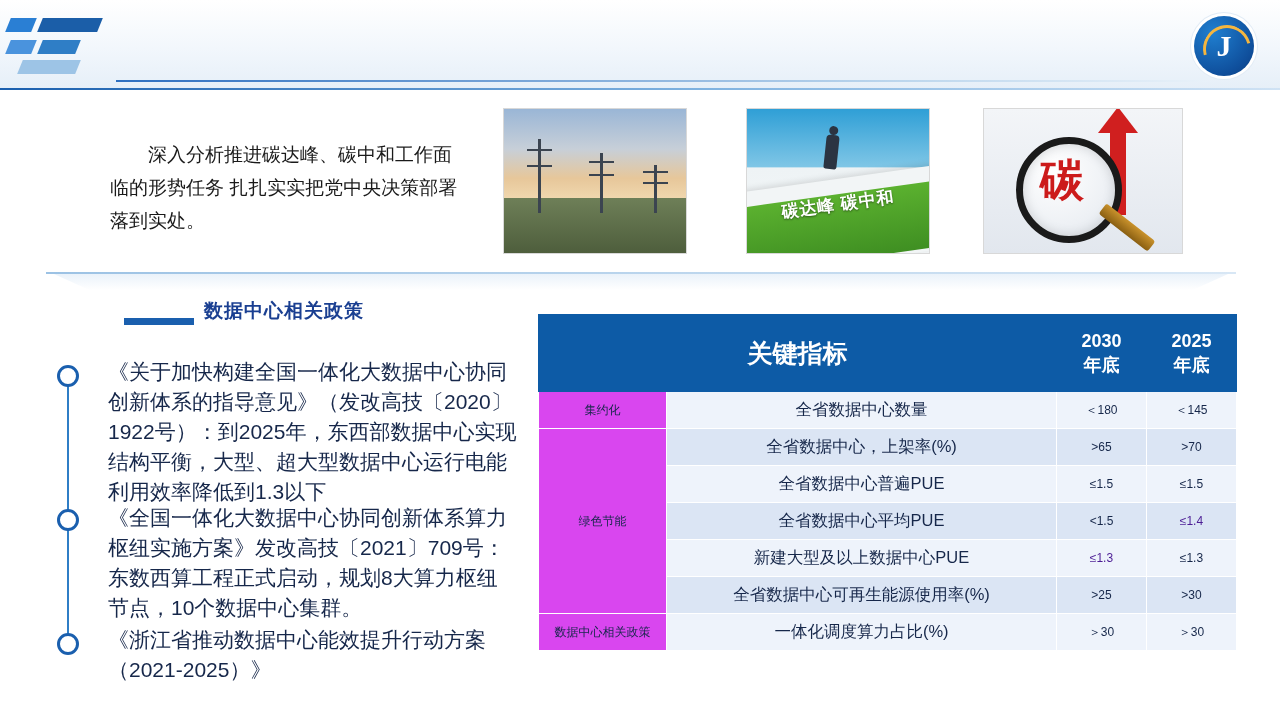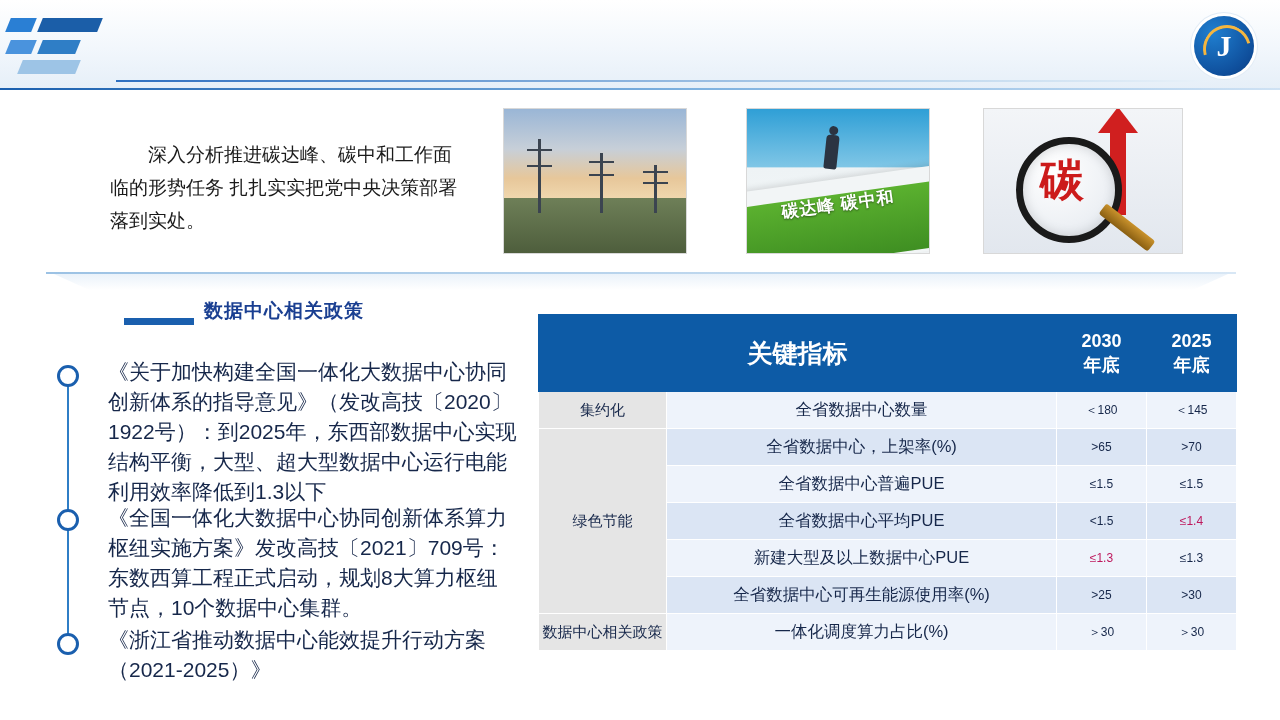--- a/index.html
+++ b/index.html
@@ -290,27 +290,27 @@
   .kpi thead th {
     background: #0d5ba6;
     color: #ffffff;
     font-weight: bold;
     font-size: 25px;
     height: 76px;
     border: 1px solid #0d5ba6;
   }
   .kpi thead th.yr { font-size: 18px; line-height: 24px; }
   .cat {
-    background: #e5e5e5;
-    font-size: 15px;
+    background: #d946ef;
+    font-size: 12px;
   }
   .row-a { background: #eef3fb; }
   .row-b { background: #dbe5f4; }
   .val { font-size: 12px; }
-  .red { color: #be185d; }
+  .red { color: #4c1d95; }
 
   .col-cat { width: 128px; }
   .col-item { width: 390px; }
   .col-y1 { width: 90px; }
   .col-y2 { width: 90px; }
 </style>
 </head>
 <body>
 
 <div class="header">

